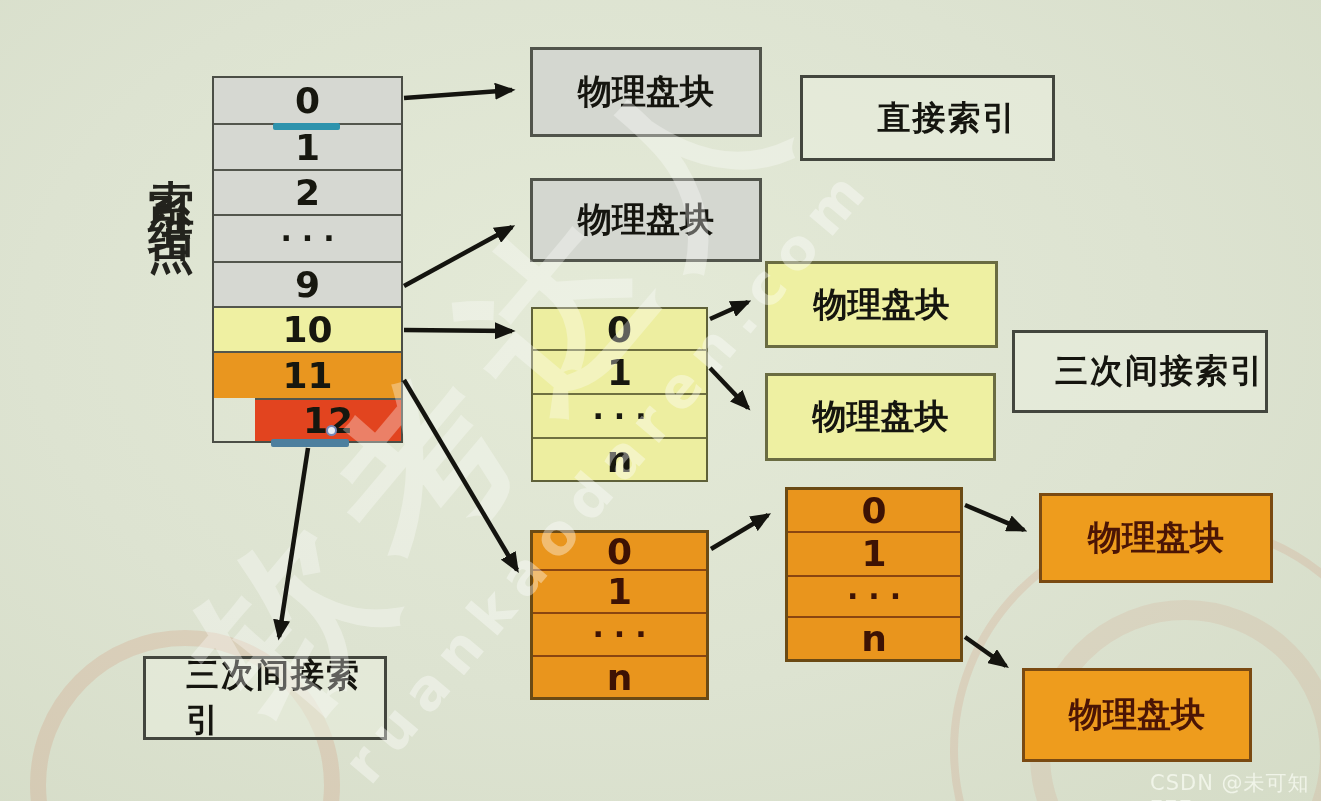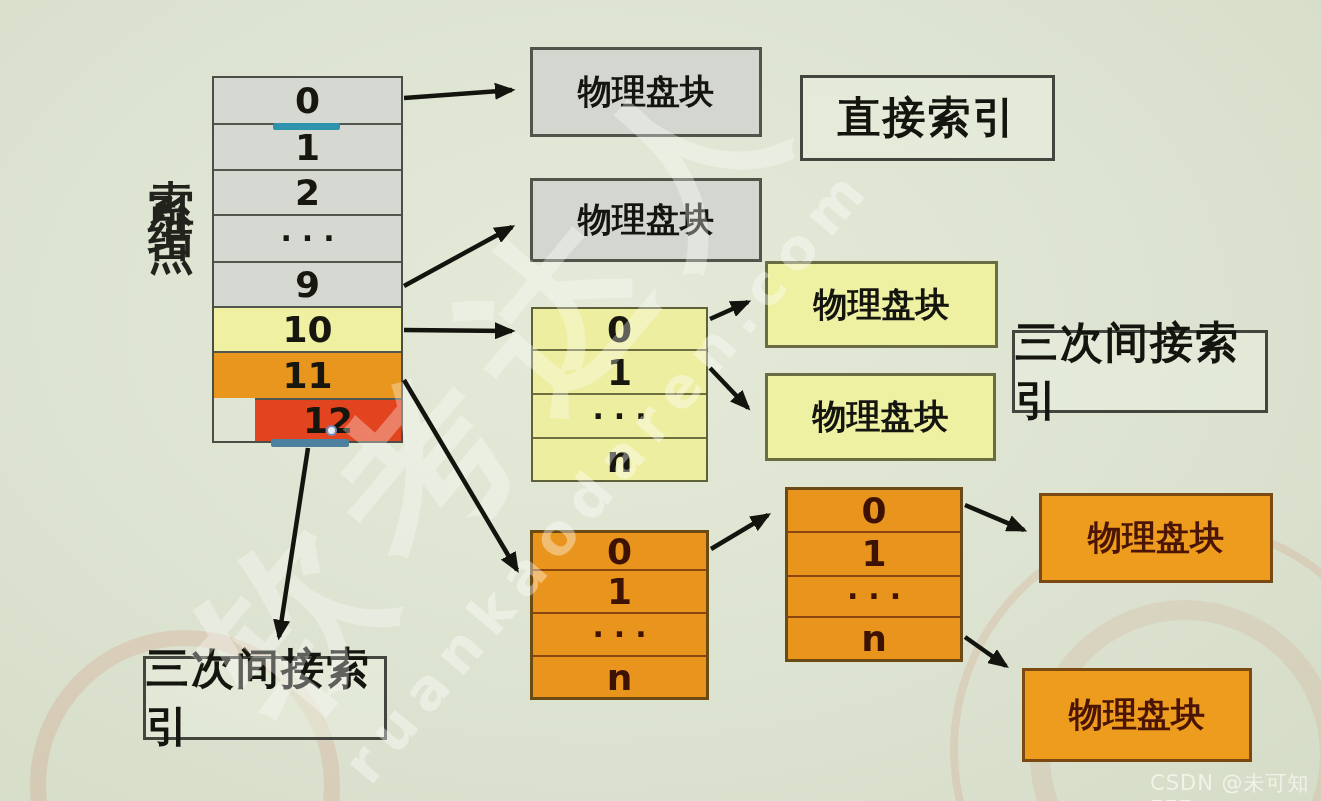--- a/index.html
+++ b/index.html
@@ -6,21 +6,21 @@
   .canvas{
     position:relative;width:1321px;height:801px;overflow:hidden;
     background:radial-gradient(ellipse at 45% 40%, #e4ead7 0%, #dde3d1 55%, #d5dcc7 100%);
     font-family:"DejaVu Sans","Liberation Sans",sans-serif;
   }
   .abs{position:absolute;box-sizing:border-box;}
   .box{display:flex;align-items:center;justify-content:center;font-weight:bold;z-index:10;}
   .block-gray{background:#d4d7d0;border:3px solid #51544b;color:#15150f;font-size:34px;}
   .block-yellow{background:#eef0a2;border:3px solid #6a6c42;color:#15150f;font-size:34px;}
   .block-orange{background:#ee9c1d;border:3px solid #7a4a12;color:#4b1505;font-size:34px;}
-  .label-box{background:rgba(233,238,223,0.55);border:3px solid #43463e;color:#15150f;font-size:43px;letter-spacing:2px;}
+  .label-box{background:rgba(233,238,223,0.55);border:3px solid #43463e;color:#15150f;font-size:33px;letter-spacing:2px;padding-left:40px;}
 
   .table{display:flex;flex-direction:column;z-index:10;}
   .table .row{display:flex;align-items:center;justify-content:center;font-weight:bold;font-size:36px;}
   .index-table{border:2px solid #4b4e46;}
   .index-table .row{border-top:2px solid #53564d;color:#17170f;}
   .index-table .row:first-child{border-top:none;}
   .yellow-table{border:2px solid #5f6138;background:#edeea0;}
   .yellow-table .row{border-top:2px solid #6f7040;color:#17170f;}
   .yellow-table .row:first-child{border-top:none;}
   .orange-table{border:3px solid #6b4a14;background:#e9951d;}

